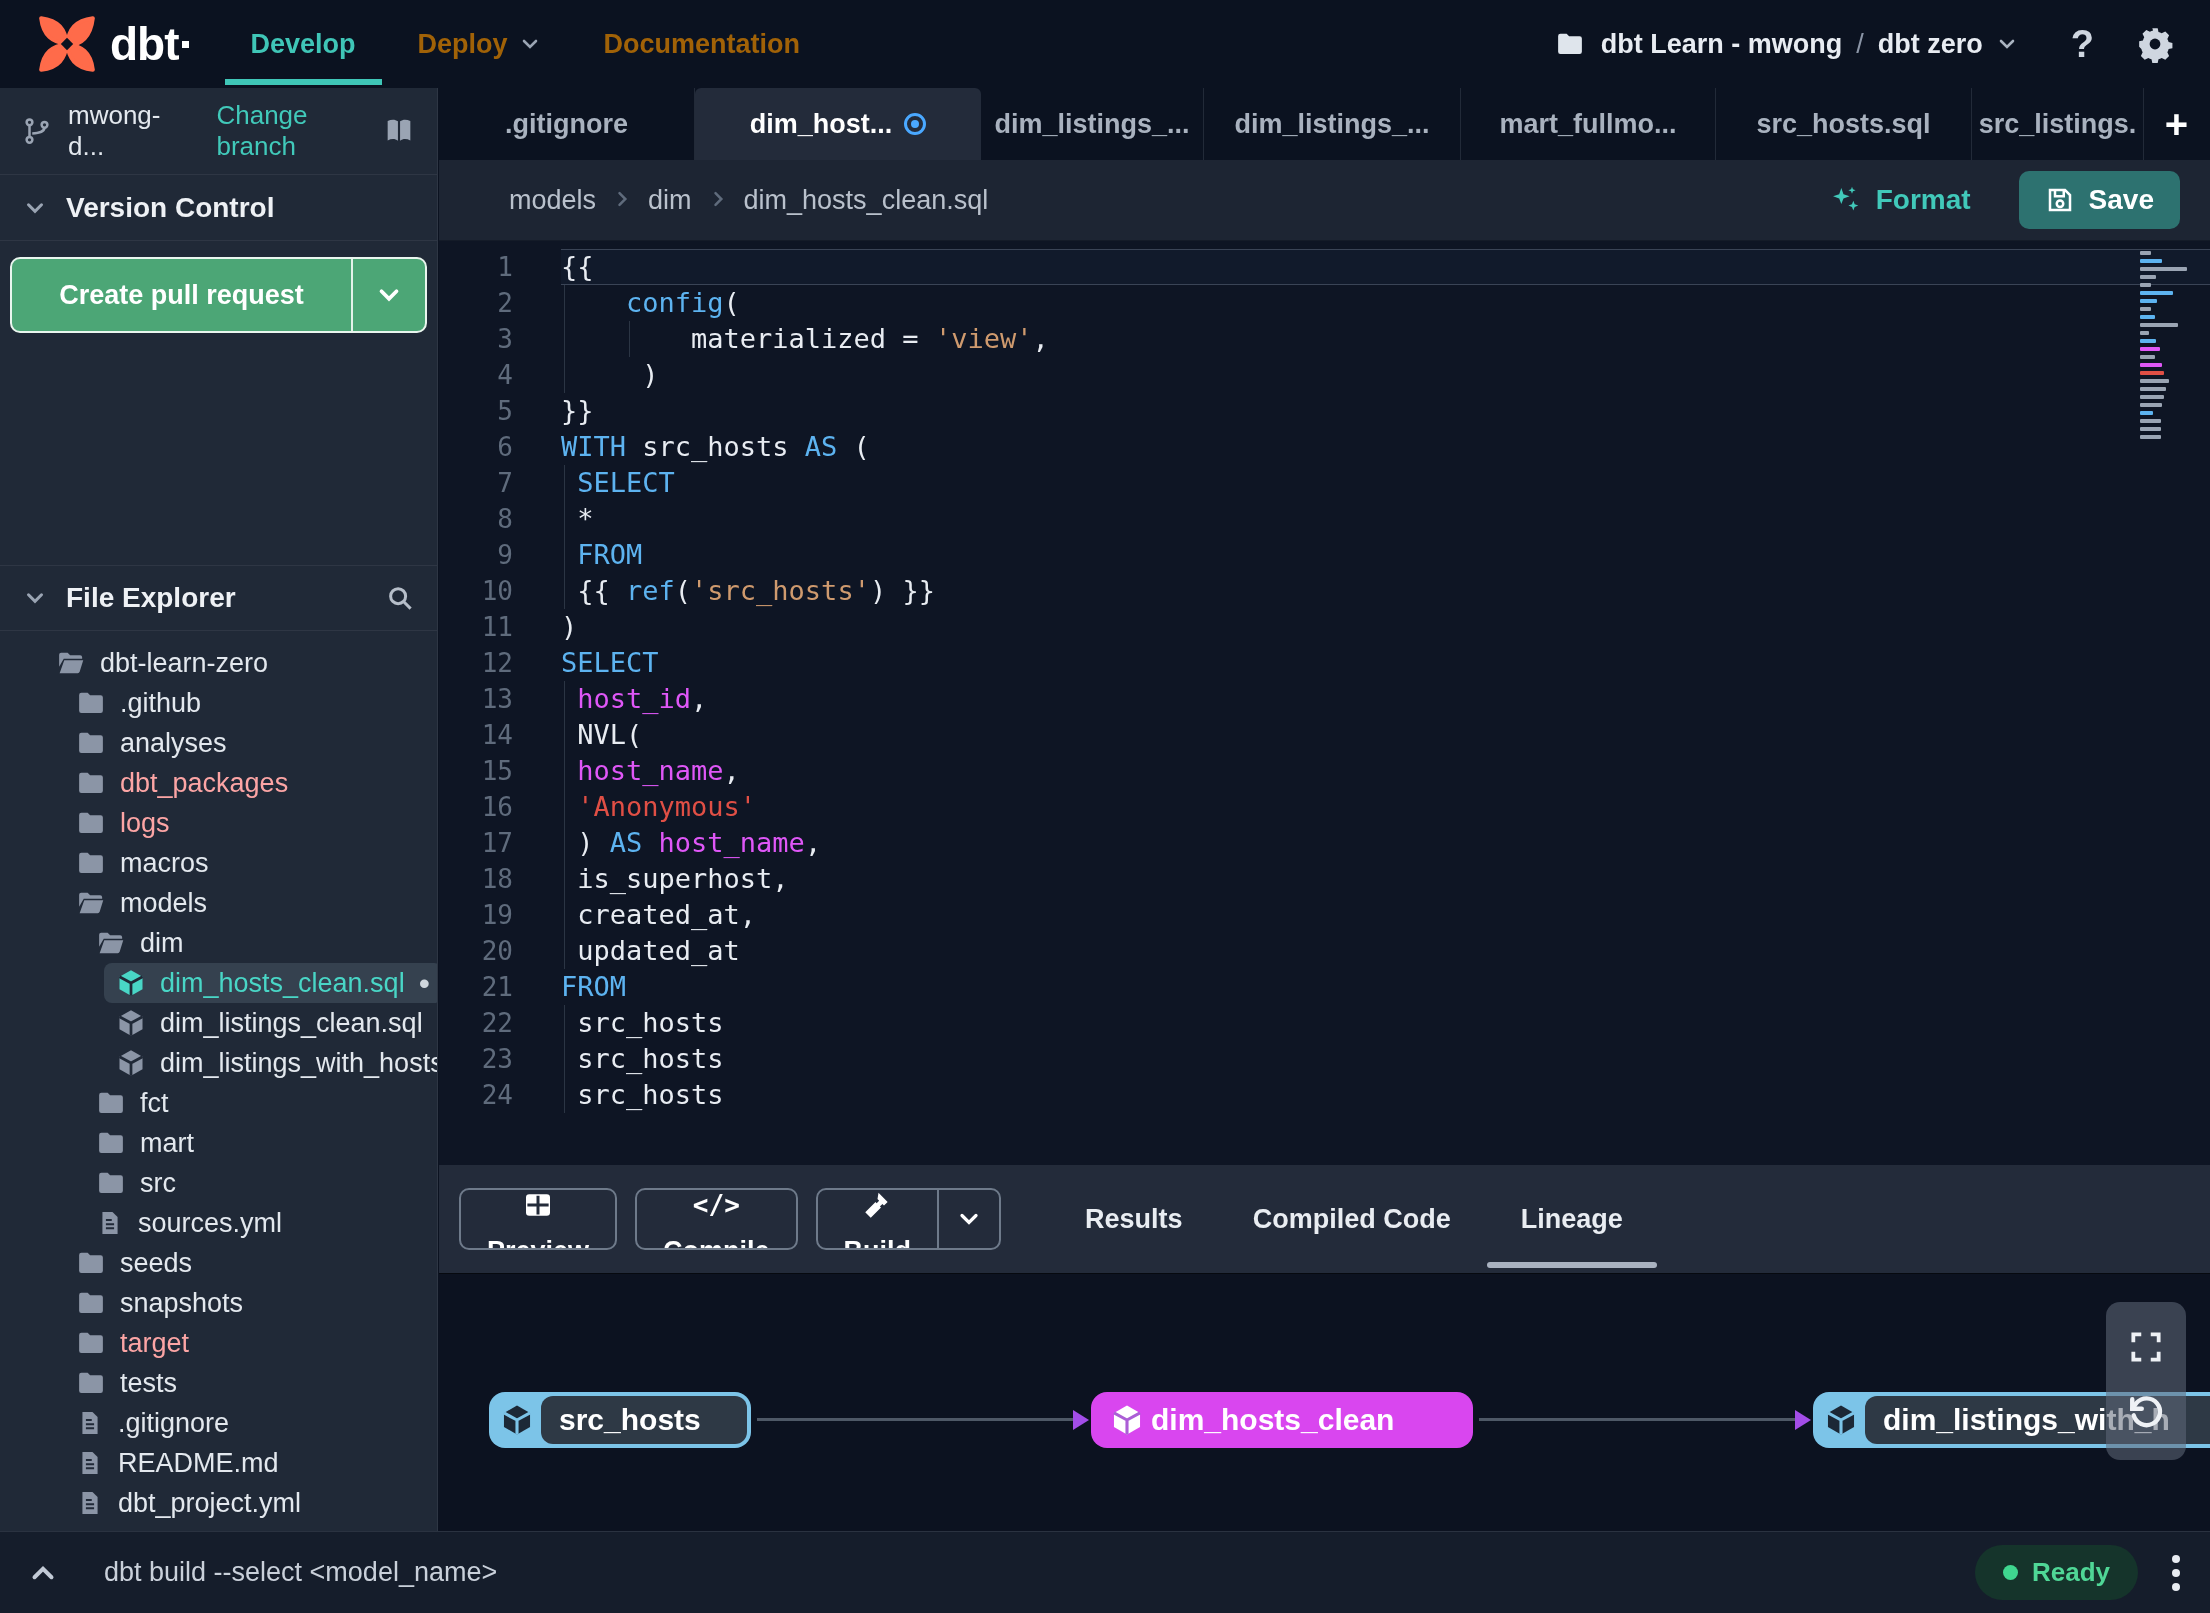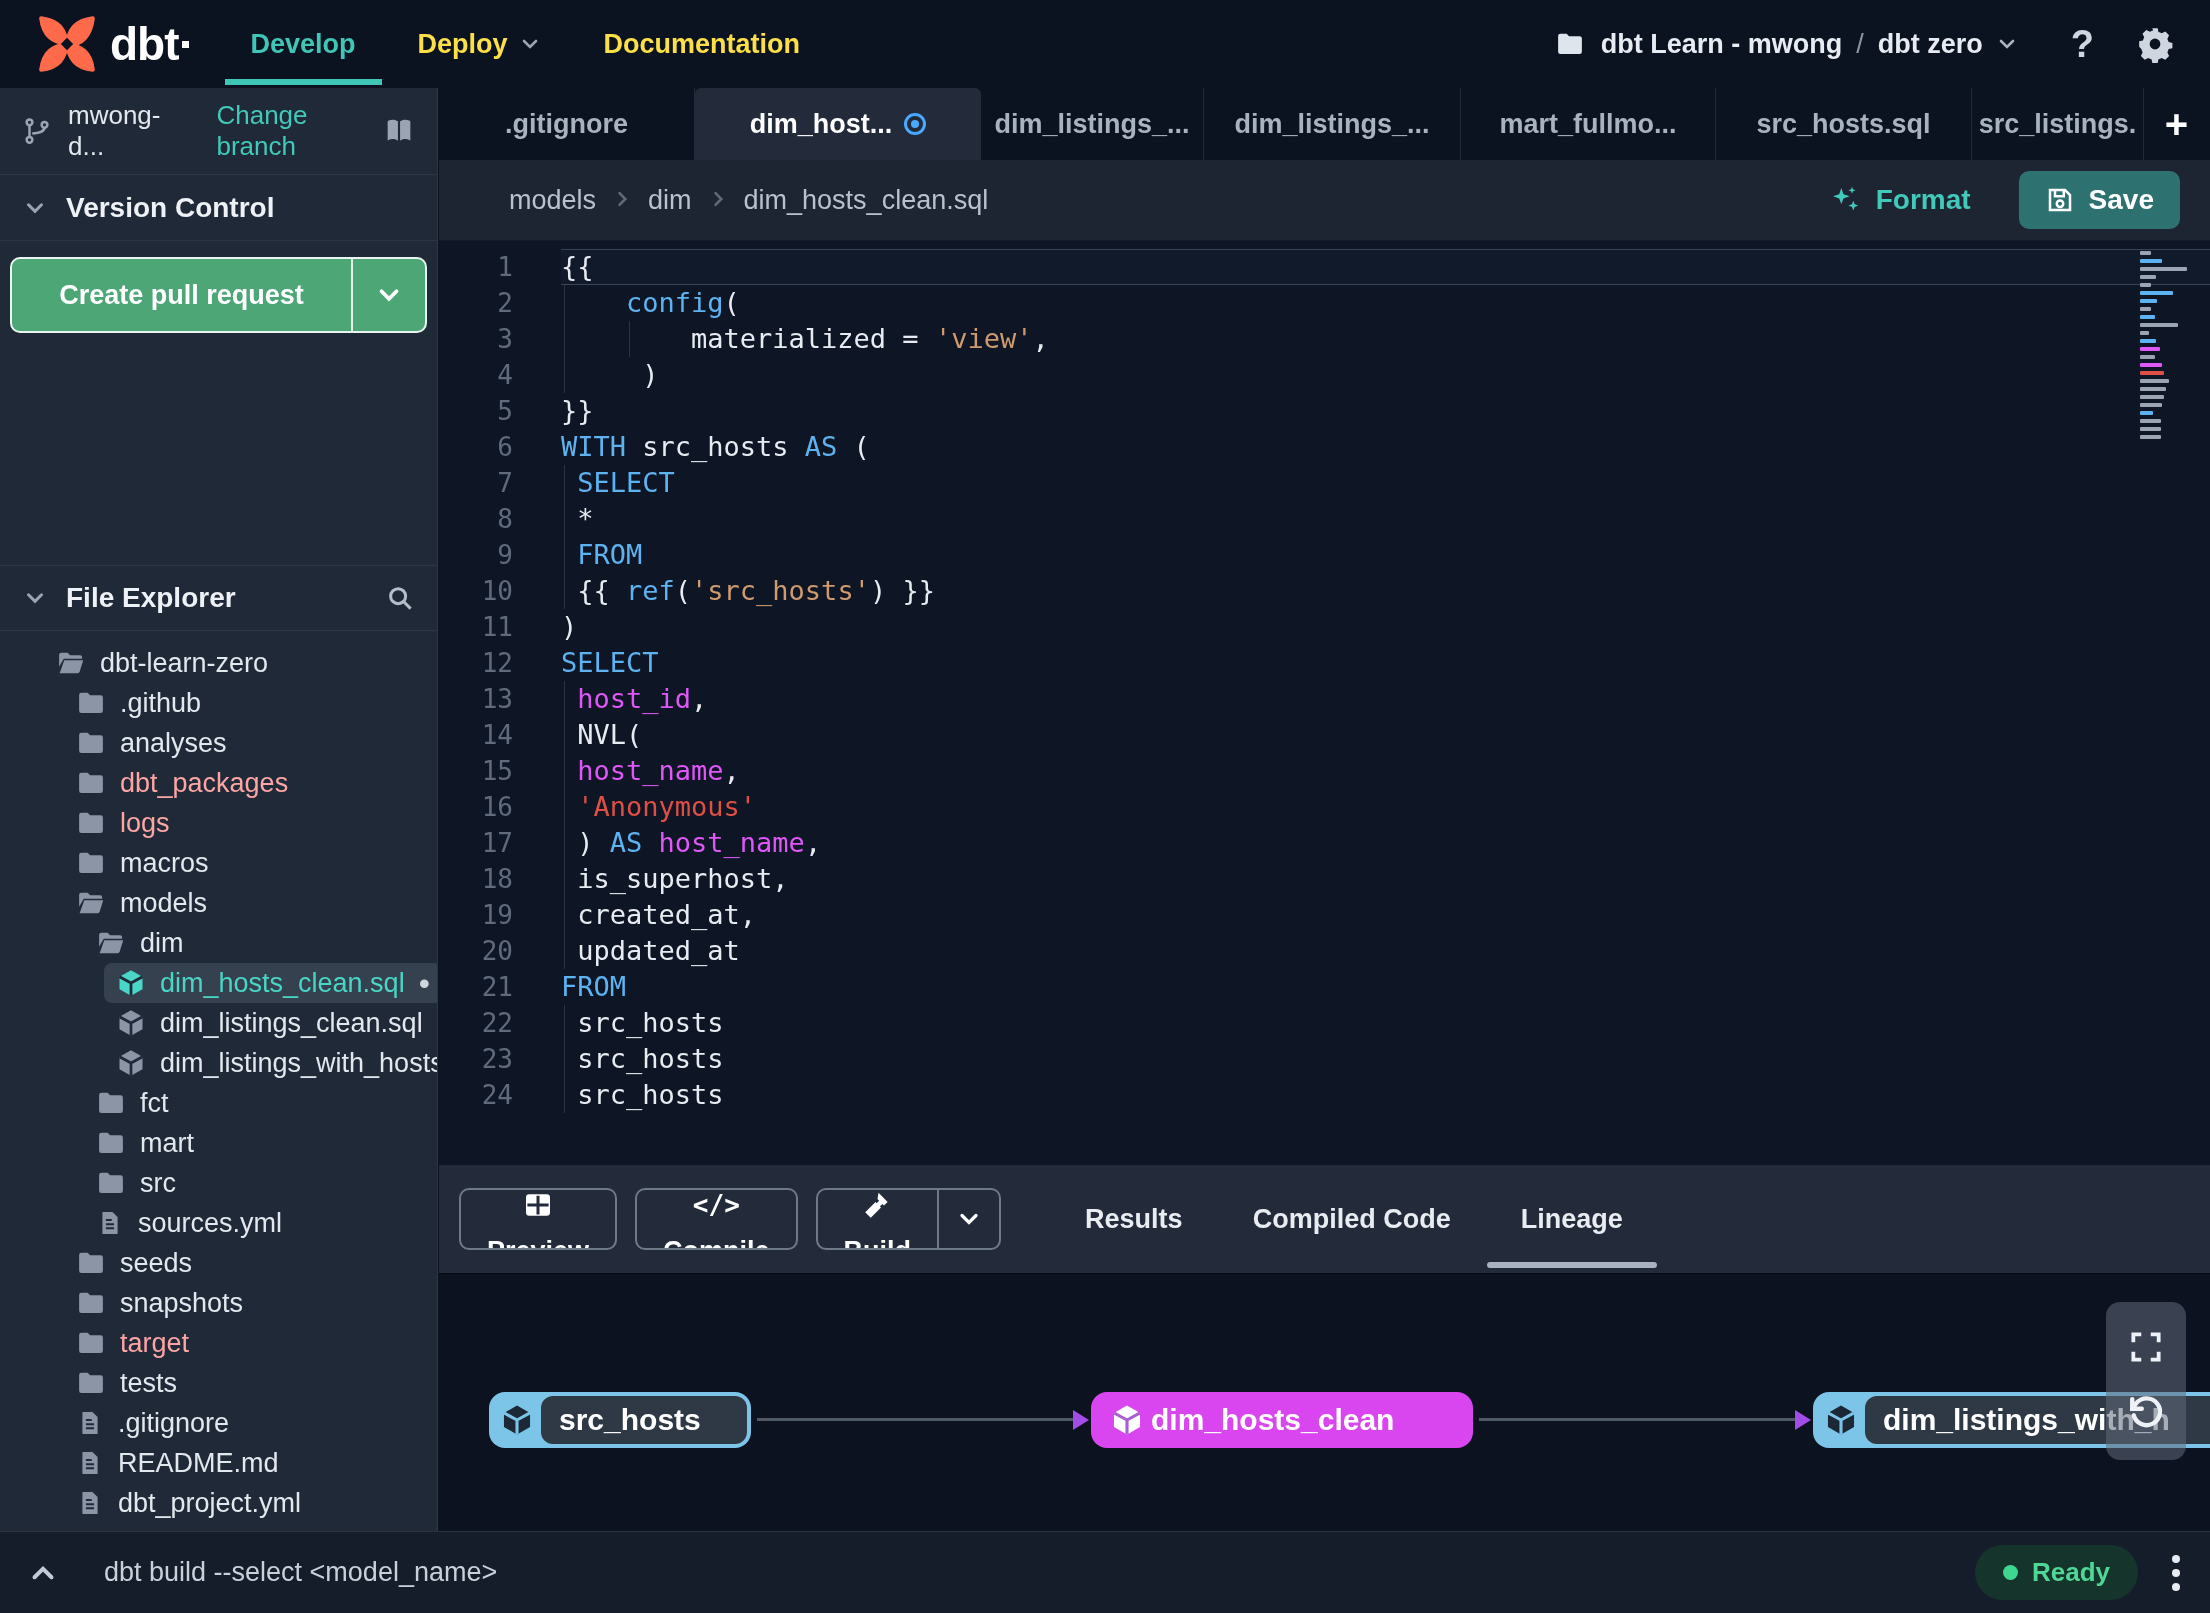--- a/index.html
+++ b/index.html
@@ -7,21 +7,21 @@
   *{box-sizing:border-box;}
   #app{position:relative;width:2210px;height:1613px;background:#0b1220;overflow:hidden;
        font-family:"Liberation Sans",sans-serif;color:#e8ecf2;-webkit-font-smoothing:antialiased;}
 
   
   .topnav{position:absolute;top:0;left:0;right:0;height:88px;background:#0b1220;display:flex;align-items:center;z-index:5;}
   .logo-wrap{display:flex;align-items:center;margin-left:34px;}
   .logo-mark{width:66px;height:66px;}
   .logo-text{font-size:46px;font-weight:700;color:#fff;margin-left:10px;letter-spacing:-1px;}
   .logo-dot{display:inline-block;width:7px;height:7px;background:#fff;margin-left:3px;}
-  .nav-item{font-size:27px;font-weight:600;color:#fde047;margin-left:62px;display:flex;align-items:center;gap:10px;cursor:default;}
+  .nav-item{font-size:27px;font-weight:600;color:#a16207;margin-left:62px;display:flex;align-items:center;gap:10px;cursor:default;}
   .nav-item.active{color:#3fc6b7;position:relative;}
   .nav-item.active::after{content:"";position:absolute;left:-26px;right:-26px;bottom:-25px;height:6px;background:#3fc6b7;}
   .nav-right{margin-left:auto;display:flex;align-items:center;margin-right:36px;}
   .proj-text{font-size:27px;font-weight:600;color:#e8ecf2;margin-left:16px;}
   .proj-sep{font-size:27px;color:#8b95a6;margin:0 14px;}
   .icon{display:inline-flex;align-items:center;justify-content:center;color:#9aa4b3;}
   .icon svg{display:block;}
   .help-q{font-size:38px;font-weight:700;color:#cfd6e0;margin-left:52px;}
 
   

